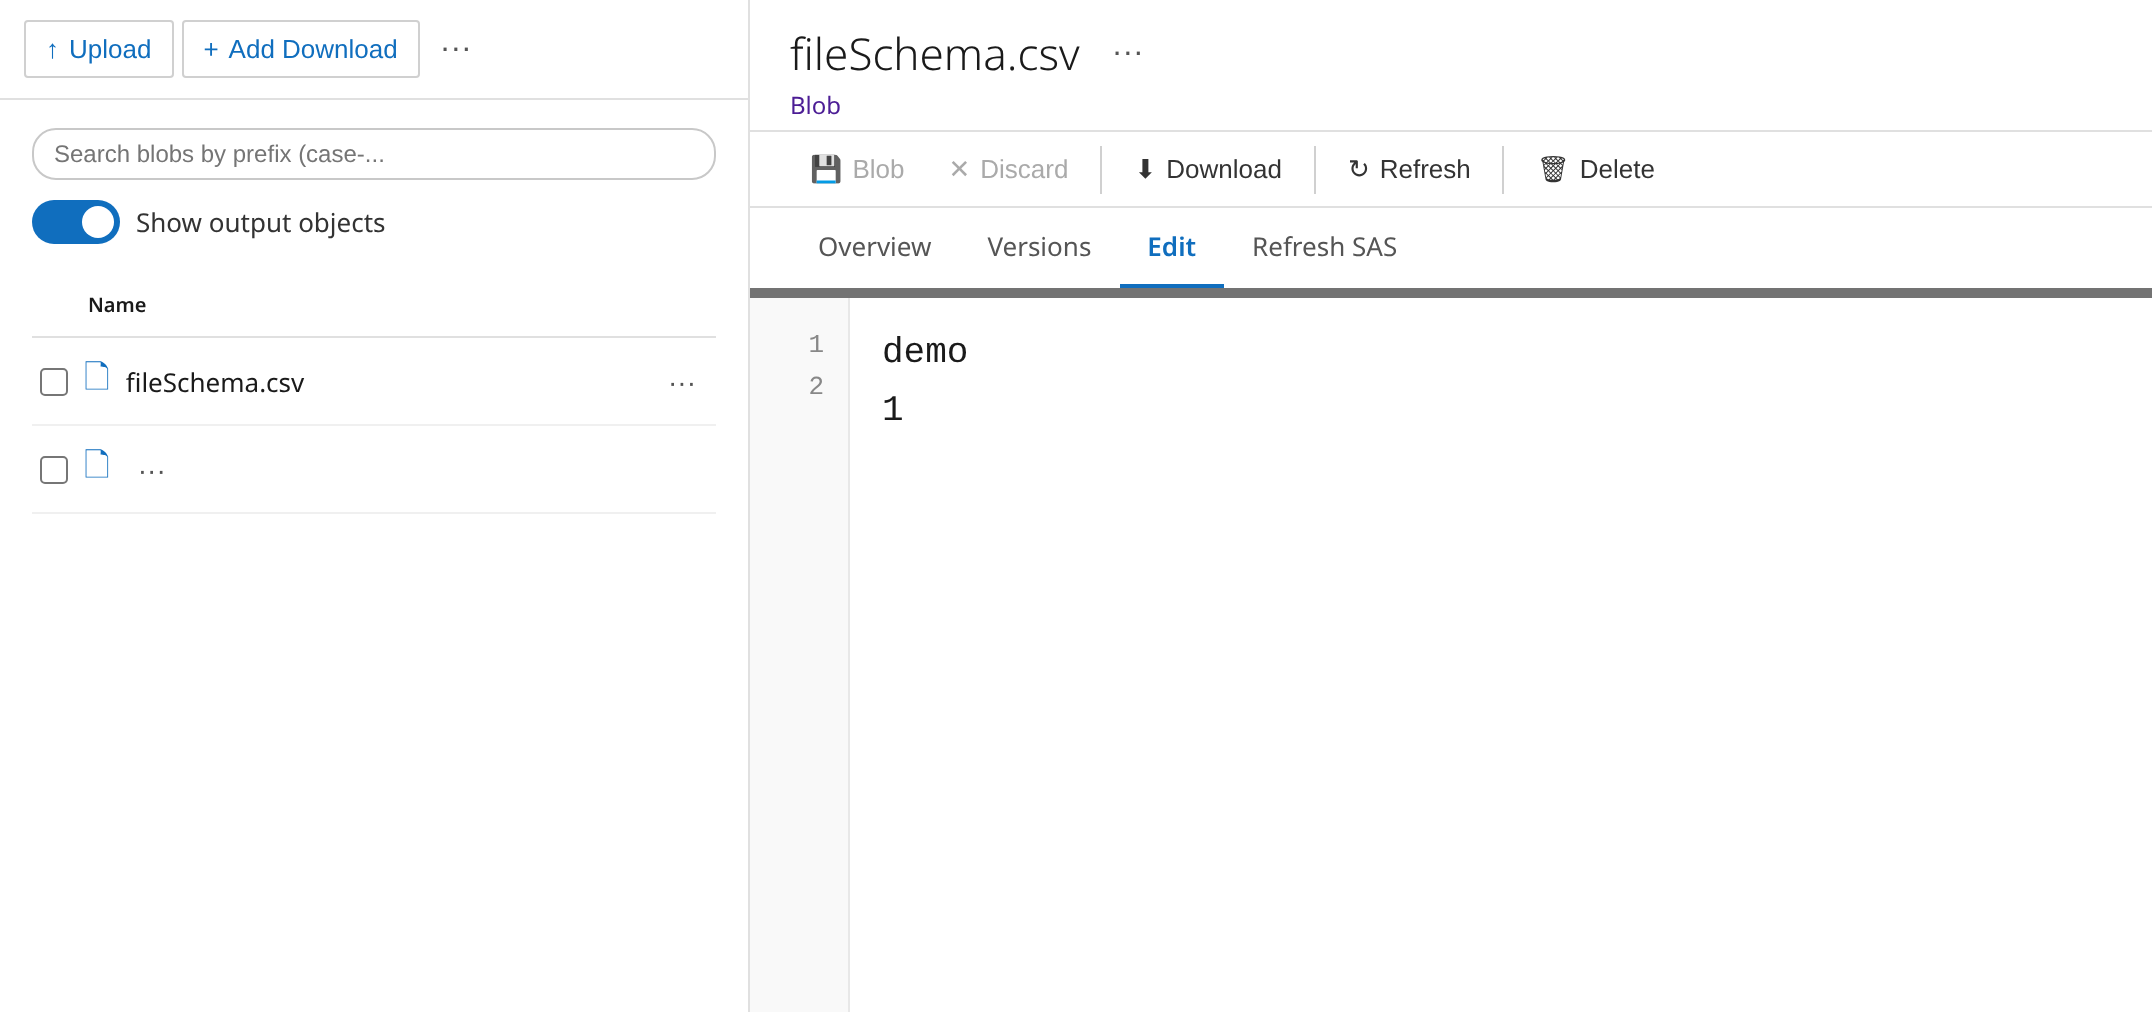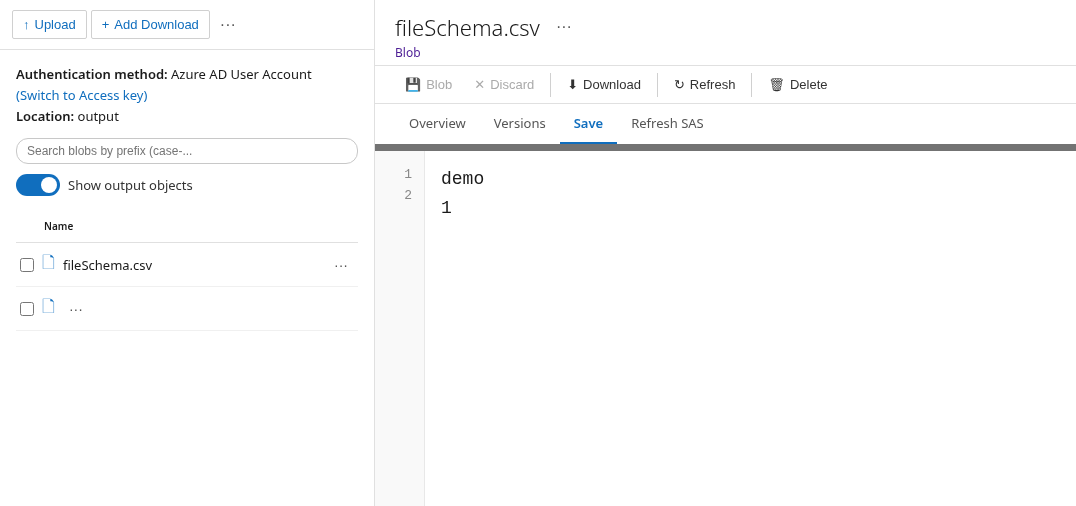--- a/index.html
+++ b/index.html
@@ -45,21 +45,21 @@
     .file-title-row { display: flex; align-items: center; gap: 10px; margin-bottom: 2px; }
     .file-title { font-size: 22px; font-weight: 300; color: #1a1a1a; }
     .file-title-more { border: none; background: none; cursor: pointer; font-size: 16px; color: #555; padding: 2px 6px; }
     .file-type-badge { font-size: 12px; color: #4c1d95; margin-bottom: 0; }
 
     .right-toolbar { display: flex; align-items: center; gap: 2px; padding: 6px 20px; border-bottom: 1px solid #e0e0e0; }
     .action-btn { display: flex; align-items: center; gap: 5px; padding: 5px 10px; border: none; background: #fff; cursor: pointer; font-size: 13px; color: #333; border-radius: 2px; }
     .action-btn.disabled { color: #aaa; cursor: not-allowed; }
     .btn-divider { width: 1px; height: 24px; background: #d0d0d0; margin: 0 4px; }
 
-    .tabs { display: flex; align-items: flex-end; gap: 0; padding: 0 20px; border-bottom: 7px solid #737373; }
+    .tabs { display: flex; align-items: flex-end; gap: 0; padding: 0 20px; border-bottom: 5px solid #737373; }
     .tab { padding: 10px 14px; font-size: 13px; color: #555; cursor: pointer; border-bottom: 2px solid transparent; }
     .tab.active { color: #106ebe; border-bottom: 2px solid #106ebe; font-weight: 600; }
 
     .editor-area { flex: 1; display: flex; overflow: hidden; }
     .line-numbers { padding: 14px 12px; background: #f9f9f9; border-right: 1px solid #e8e8e8; color: #888; font-size: 13px; font-family: 'Consolas', 'Courier New', monospace; line-height: 1.6; text-align: right; min-width: 50px; }
     .line-number { padding: 0; }
     .editor-content { flex: 1; padding: 14px 16px; font-size: 18px; font-family: 'Consolas', 'Courier New', monospace; line-height: 1.6; color: #1a1a1a; overflow: auto; }
     .editor-line { padding: 0; white-space: pre; }
   </style>
 </head>
@@ -72,28 +72,20 @@
       <span>Upload</span>
     </button>
     <button class="toolbar-btn">
       <span>+</span>
       <span>Add Download</span>
     </button>
     <button class="more-btn">···</button>
   </div>
 
   <div class="left-content">
-    <div class="auth-info">
-      <span class="label">Authentication method:</span>
-      <span>Azure AD User Account</span>
-      <a class="link">(Switch to Access key)</a>
-      <br>
-      <span class="label">Location:</span>
-      <span>output</span>
-    </div>
 
     <input type="text" class="search-box" placeholder="Search blobs by prefix (case-..." style="">
 
     <div class="toggle-row">
       <label class="toggle">
         <input type="checkbox" checked="" style="">
         <span class="toggle-slider"></span>
       </label>
       <span class="toggle-label">Show output objects</span>
     </div>
@@ -150,21 +142,21 @@
     <div class="btn-divider"></div>
     <button class="action-btn">
       <span>🗑</span>
       <span>Delete</span>
     </button>
   </div>
 
   <div class="tabs">
     <div class="tab">Overview</div>
     <div class="tab">Versions</div>
-    <div class="tab active">Save</div>
+    <div class="tab active">Edit</div>
     <div class="tab">Refresh SAS</div>
   </div>
 
   <div class="editor-area">
     <div class="line-numbers">
       <div class="line-number">1</div>
       <div class="line-number">2</div>
     </div>
     <div class="editor-content">
       <div class="editor-line">demo</div>

